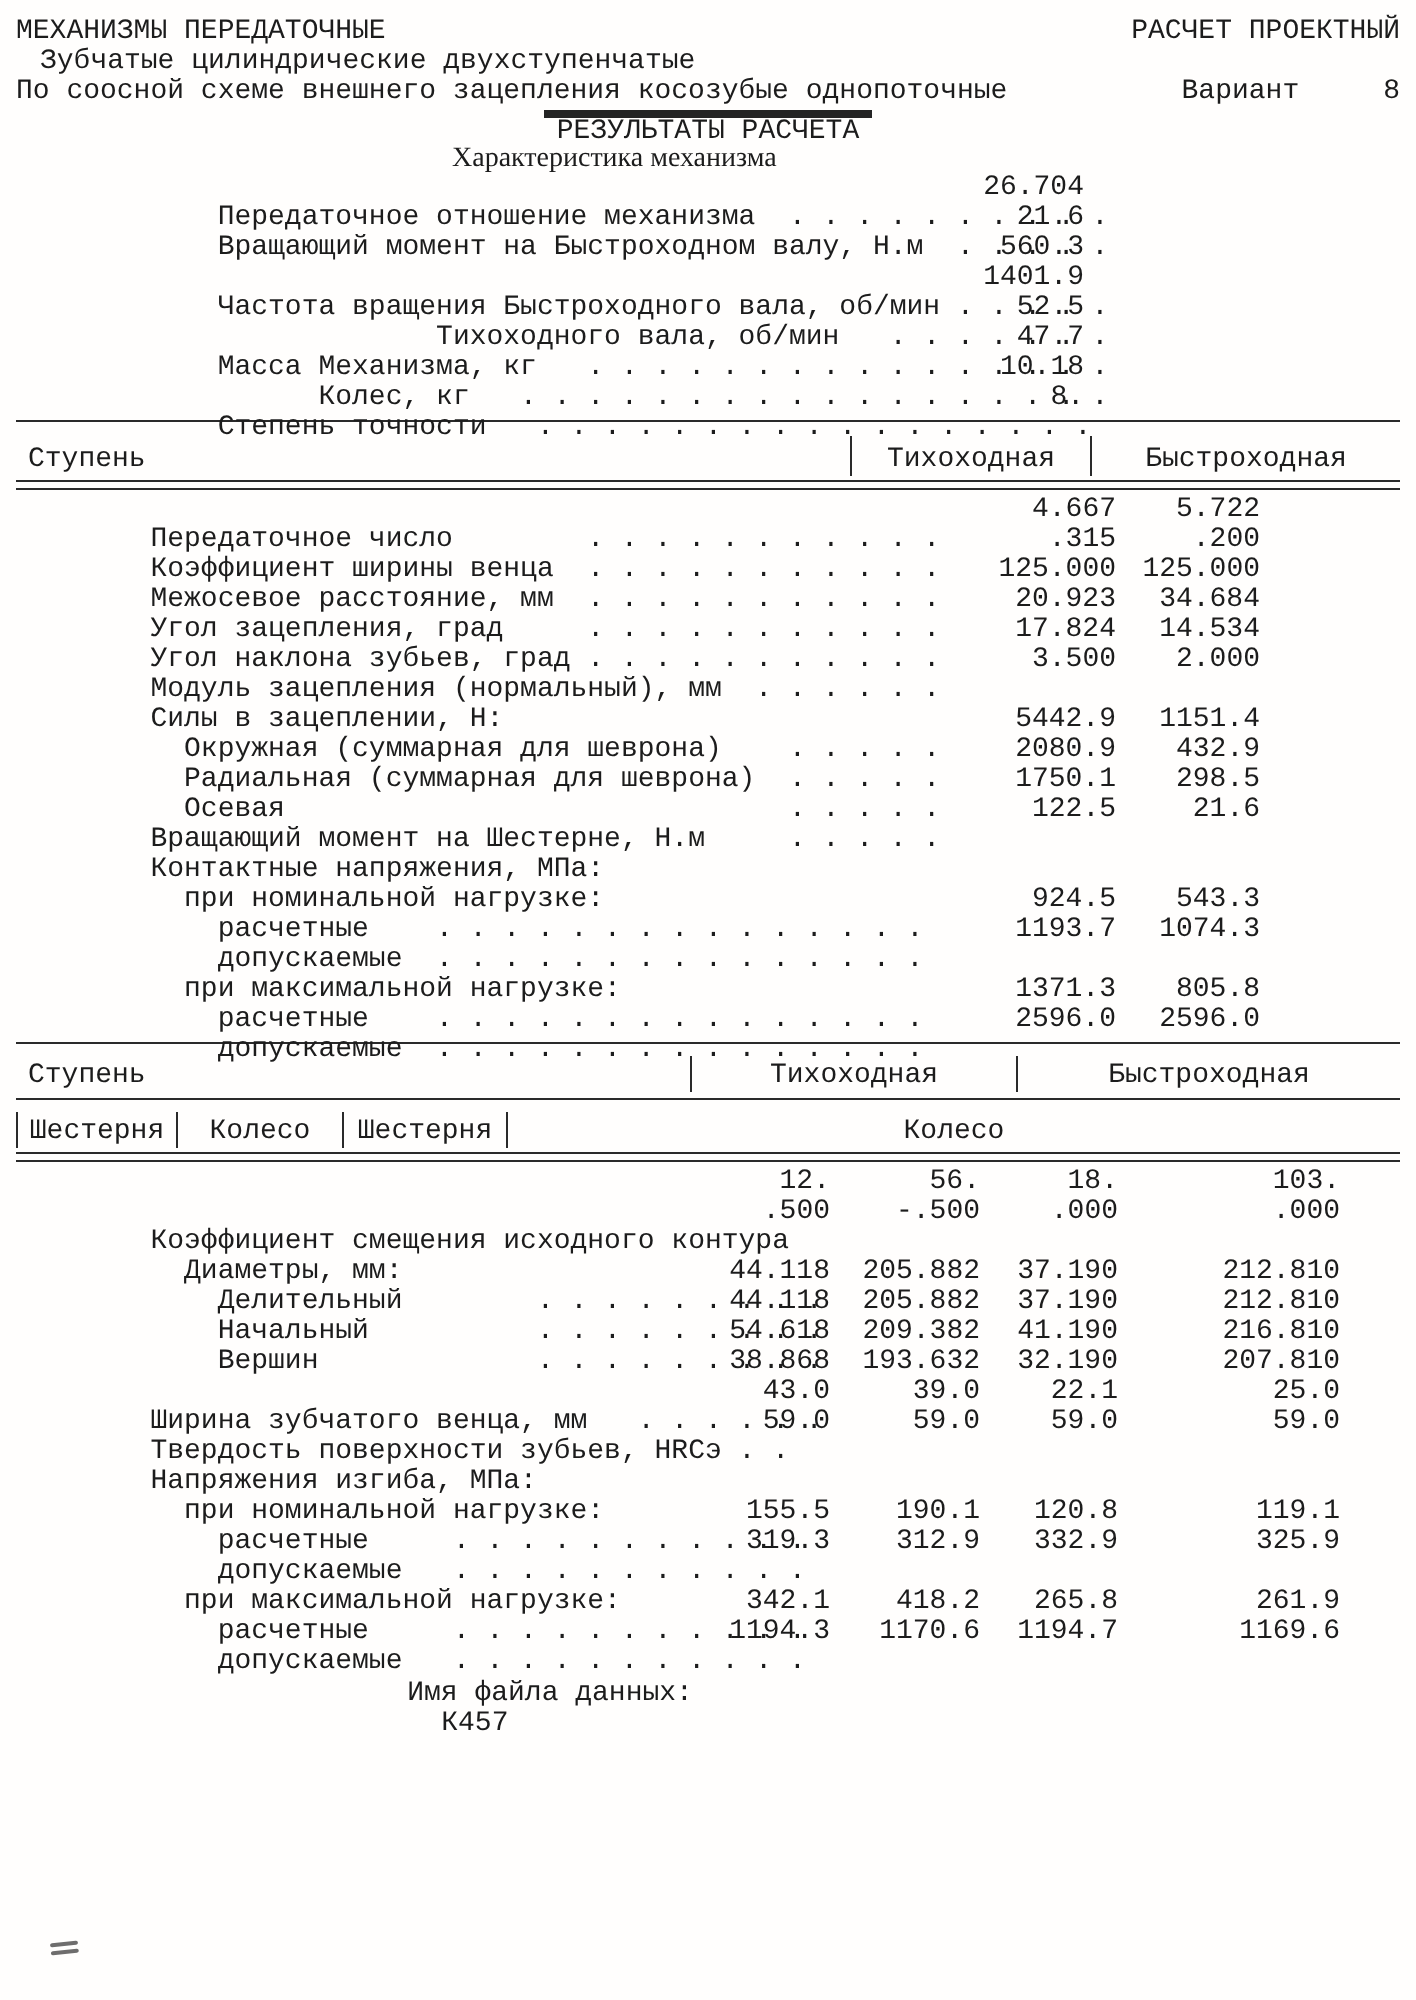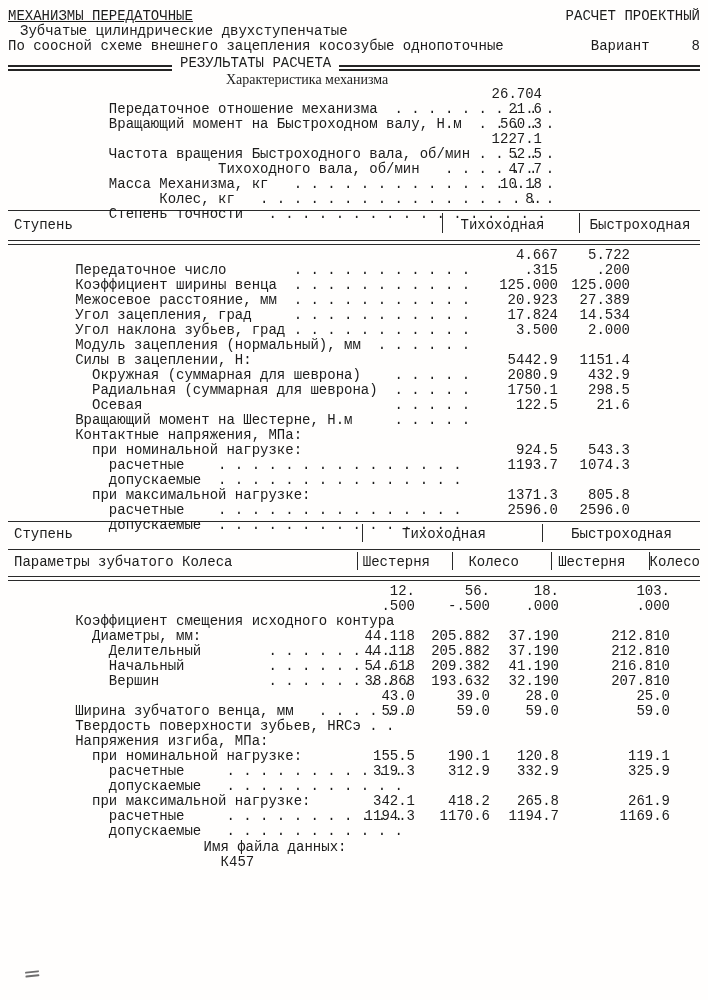--- a/index.html
+++ b/index.html
@@ -10,26 +10,26 @@
     padding:9px 8px 0 8px;
     background:#fffefd;
     color:#1c1c1c;
     font-family:"Liberation Mono","DejaVu Sans Mono",monospace;
     font-size:14px;
     line-height:15px;
     overflow:hidden;
   }
   .line{height:15px;line-height:15px;white-space:pre;}
   .flexline{display:flex;height:15px;line-height:15px;white-space:pre;}
-  .grow{flex:1;text-decoration:underline;}
+  .grow{flex:1;}
   .indent1{padding-left:12px;}
   .vgap{display:inline-block;width:42px;}
 
   
-  .banner{display:flex;align-items:flex-end;height:16px;margin:1px 0 1px 0;}
+  .banner{display:flex;align-items:center;height:16px;margin:1px 0 1px 0;flex-direction:column;}
   .b-rule{height:6px;box-sizing:border-box;border-top:2px solid #242424;border-bottom:2px solid #242424;}
   .b-left{width:164px;}
   .b-right{flex:1;}
   .b-text{padding:0 8px;white-space:pre;}
 
   .center-title{height:15px;line-height:15px;white-space:pre;padding-left:218px;font-family:Liberation Serif, serif;}
 
   
   .hr{border-top:1.5px solid #2a2a2a;height:0;margin:3px 0 2px 0;}
   .hrd{border-top:1.5px solid #2a2a2a;border-bottom:1.5px solid #2a2a2a;height:3px;box-sizing:content-box;margin:2px 0 3px 0;}
@@ -40,21 +40,21 @@
   .val{position:absolute;top:0;text-align:right;white-space:pre;}
   .c-val{left:454px;width:80px;}
   .t1-v1{left:464px;width:86px;}
   .t1-v2{left:538px;width:84px;}
   .t2-v1{left:337px;width:70px;}
   .t2-v2{left:412px;width:70px;text-align:right;}
   .t2-v3{left:481px;width:70px;}
   .t2-v4{left:592px;width:70px;}
 
   
-  .thead{display:flex;align-items:flex-start;white-space:pre;gap:17px;}
+  .thead{display:flex;align-items:flex-end;white-space:pre;}
   .thead .cell{box-sizing:border-box;padding-top:5px;}
   .t1-head{height:25px;}
   .t1-c1{width:417px;padding-left:6px;}
   .t1-c2{width:120px;text-align:center;border-left:1.5px solid #2a2a2a;}
   .t1-c3{flex:1;text-align:center;border-left:1.5px solid #2a2a2a;}
   .t2-head{height:22px;}
   .t2-head .cell{padding-top:3px;}
   .h1c1{width:337px;padding-left:6px;}
   .h1c2{width:163px;text-align:center;border-left:1.5px solid #2a2a2a;}
   .h1c3{flex:1;text-align:center;border-left:1.5px solid #2a2a2a;}
@@ -106,21 +106,21 @@
         <span class="lbl">    Вращающий момент на Быстроходном валу, Н.м  . . . . .</span>
         <span class="val c-val">21.6</span>
       </div>
 
       <div class="row">
         <span class="val c-val">560.3</span>
       </div>
 
       <div class="row">
         <span class="lbl">    Частота вращения Быстроходного вала, об/мин . . . . .</span>
-        <span class="val c-val">1227.1</span>
+        <span class="val c-val">1401.9</span>
       </div>
 
       <div class="row">
         <span class="lbl">                 Тихоходного вала, об/мин   . . . . . . .</span>
         <span class="val c-val">52.5</span>
       </div>
 
       <div class="row">
         <span class="lbl">    Масса Механизма, кг   . . . . . . . . . . . . . . . .</span>
         <span class="val c-val">47.7</span>
@@ -160,21 +160,21 @@
 
       <div class="row">
         <span class="lbl">Межосевое расстояние, мм  . . . . . . . . . . .</span>
         <span class="val t1-v1">125.000</span>
         <span class="val t1-v2">125.000</span>
       </div>
 
       <div class="row">
         <span class="lbl">Угол зацепления, град     . . . . . . . . . . .</span>
         <span class="val t1-v1">20.923</span>
-        <span class="val t1-v2">27.389</span>
+        <span class="val t1-v2">34.684</span>
       </div>
 
       <div class="row">
         <span class="lbl">Угол наклона зубьев, град . . . . . . . . . . .</span>
         <span class="val t1-v1">17.824</span>
         <span class="val t1-v2">14.534</span>
       </div>
 
       <div class="row">
         <span class="lbl">Модуль зацепления (нормальный), мм  . . . . . .</span>
@@ -256,21 +256,20 @@
     </div>
 
   <div class="hr"></div>
   <div class="thead t2-head">
     <span class="cell h1c1">Ступень</span>
     <span class="cell h1c2">Тихоходная</span>
     <span class="cell h1c3">Быстроходная</span>
   </div>
   <div class="hr"></div>
   <div class="thead t2-head">
-    <span class="cell h2c1">Параметры зубчатого Колеса</span>
     <span class="cell h2c2">Шестерня</span>
     <span class="cell h2c3">Колесо</span>
     <span class="cell h2c4">Шестерня</span>
     <span class="cell h2c5">Колесо</span>
   </div>
   <div class="hrd"></div>
   <div>
 
       <div class="row">
         <span class="val t2-v1">12.</span>
@@ -323,21 +322,21 @@
         <span class="val t2-v1">38.868</span>
         <span class="val t2-v2">193.632</span>
         <span class="val t2-v3">32.190</span>
         <span class="val t2-v4">207.810</span>
       </div>
 
       <div class="row">
         <span class="lbl">Ширина зубчатого венца, мм   . . . . . .</span>
         <span class="val t2-v1">43.0</span>
         <span class="val t2-v2">39.0</span>
-        <span class="val t2-v3">28.0</span>
+        <span class="val t2-v3">22.1</span>
         <span class="val t2-v4">25.0</span>
       </div>
 
       <div class="row">
         <span class="lbl">Твердость поверхности зубьев, HRCэ . .</span>
         <span class="val t2-v1">59.0</span>
         <span class="val t2-v2">59.0</span>
         <span class="val t2-v3">59.0</span>
         <span class="val t2-v4">59.0</span>
       </div>

